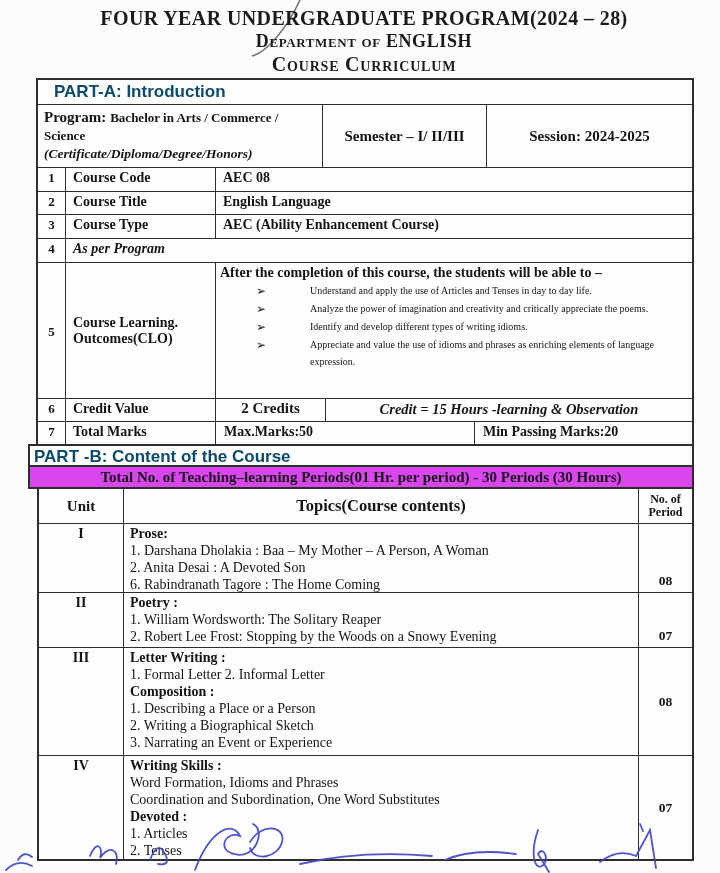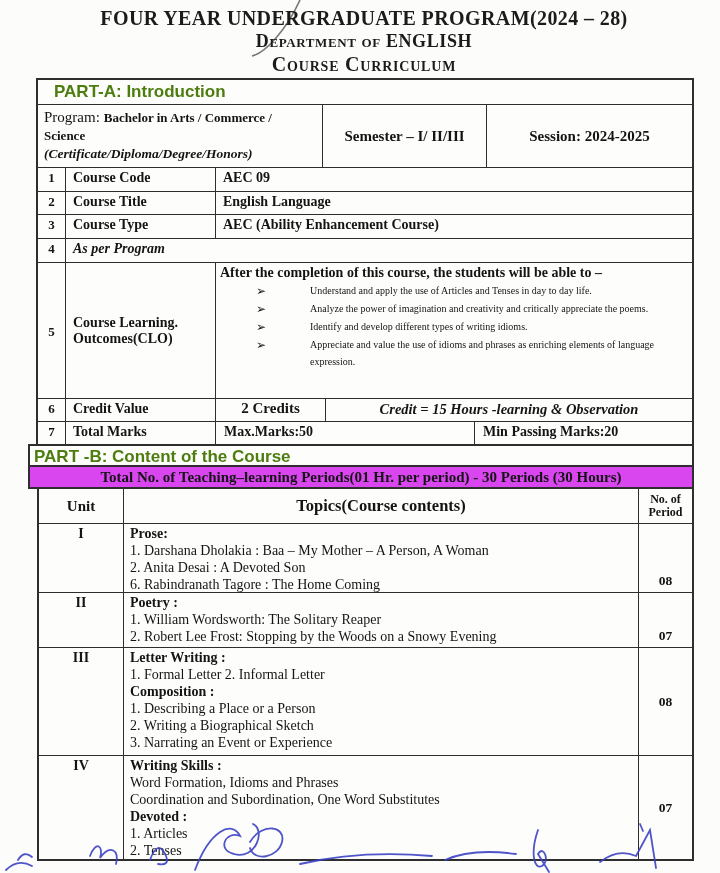--- a/index.html
+++ b/index.html
@@ -9,26 +9,26 @@
   
   .title-block{position:absolute;top:7px;left:0;width:728px;text-align:center;font-weight:bold;color:#1b1b1b;}
   .t1{font-size:20px;letter-spacing:.4px;}
   .t2{font-size:18px;font-variant:small-caps;letter-spacing:.6px;margin-top:1px;}
   .t3{font-size:20px;font-variant:small-caps;letter-spacing:.8px;margin-top:1px;}
   
   .boxA{position:absolute;left:36px;top:78px;width:658px;border:2px solid #2e2e2e;box-sizing:border-box;background:#fdfdfb;}
   .rowA{display:flex;border-top:1px solid #2e2e2e;box-sizing:border-box;}
   .rowA:first-child{border-top:none;}
   .partbar{font-family:"Liberation Sans",sans-serif;font-weight:bold;font-size:17px;
-           padding:2px 0 2px 16px;color:#4d7c0f;}
+           padding:2px 0 2px 16px;color:#0c4a6e;}
   .cell{box-sizing:border-box;}
   .cr{border-right:1px solid #2e2e2e;}
   
   .prog1{width:285px;padding:3px 6px 2px 6px;}
-  .prog-label{font-weight:normal;font-size:15px;}
+  .prog-label{font-weight:bold;font-size:15px;}
   .prog-val{font-weight:bold;font-size:13px;}
   .prog-honors{font-weight:bold;font-style:italic;font-size:13.5px;margin-top:2px;}
   .prog2{width:164px;display:flex;align-items:center;justify-content:center;font-weight:bold;font-size:15px;}
   .prog3{flex:1;display:flex;align-items:center;justify-content:center;font-weight:bold;font-size:15px;}
   
   .num{width:28px;text-align:center;font-weight:bold;font-size:13px;padding-top:2px;}
   .lbl{width:150px;padding:2px 2px 2px 7px;font-weight:bold;font-size:14px;}
   .val{flex:1;padding:2px 2px 2px 7px;font-weight:bold;font-size:14px;}
   .ital{font-style:italic;}
   .small-suffix{font-size:11.5px;font-weight:bold;}
@@ -96,21 +96,21 @@
         <span class="prog-val">Bachelor in Arts / Commerce / Science</span>
         <div class="prog-honors">(Certificate/Diploma/Degree/Honors)</div>
       </div>
       <div class="cell cr prog2">Semester – I/ II/III</div>
       <div class="cell prog3">Session: 2024-2025</div>
     </div>
 
     <div class="rowA h24">
       <div class="cell cr num">1</div>
       <div class="cell cr lbl">Course Code</div>
-      <div class="cell val">AEC 09</div>
+      <div class="cell val">AEC 08</div>
     </div>
 
     <div class="rowA h23">
       <div class="cell cr num">2</div>
       <div class="cell cr lbl">Course Title</div>
       <div class="cell val">English Language</div>
     </div>
 
     <div class="rowA h24">
       <div class="cell cr num">3</div>

